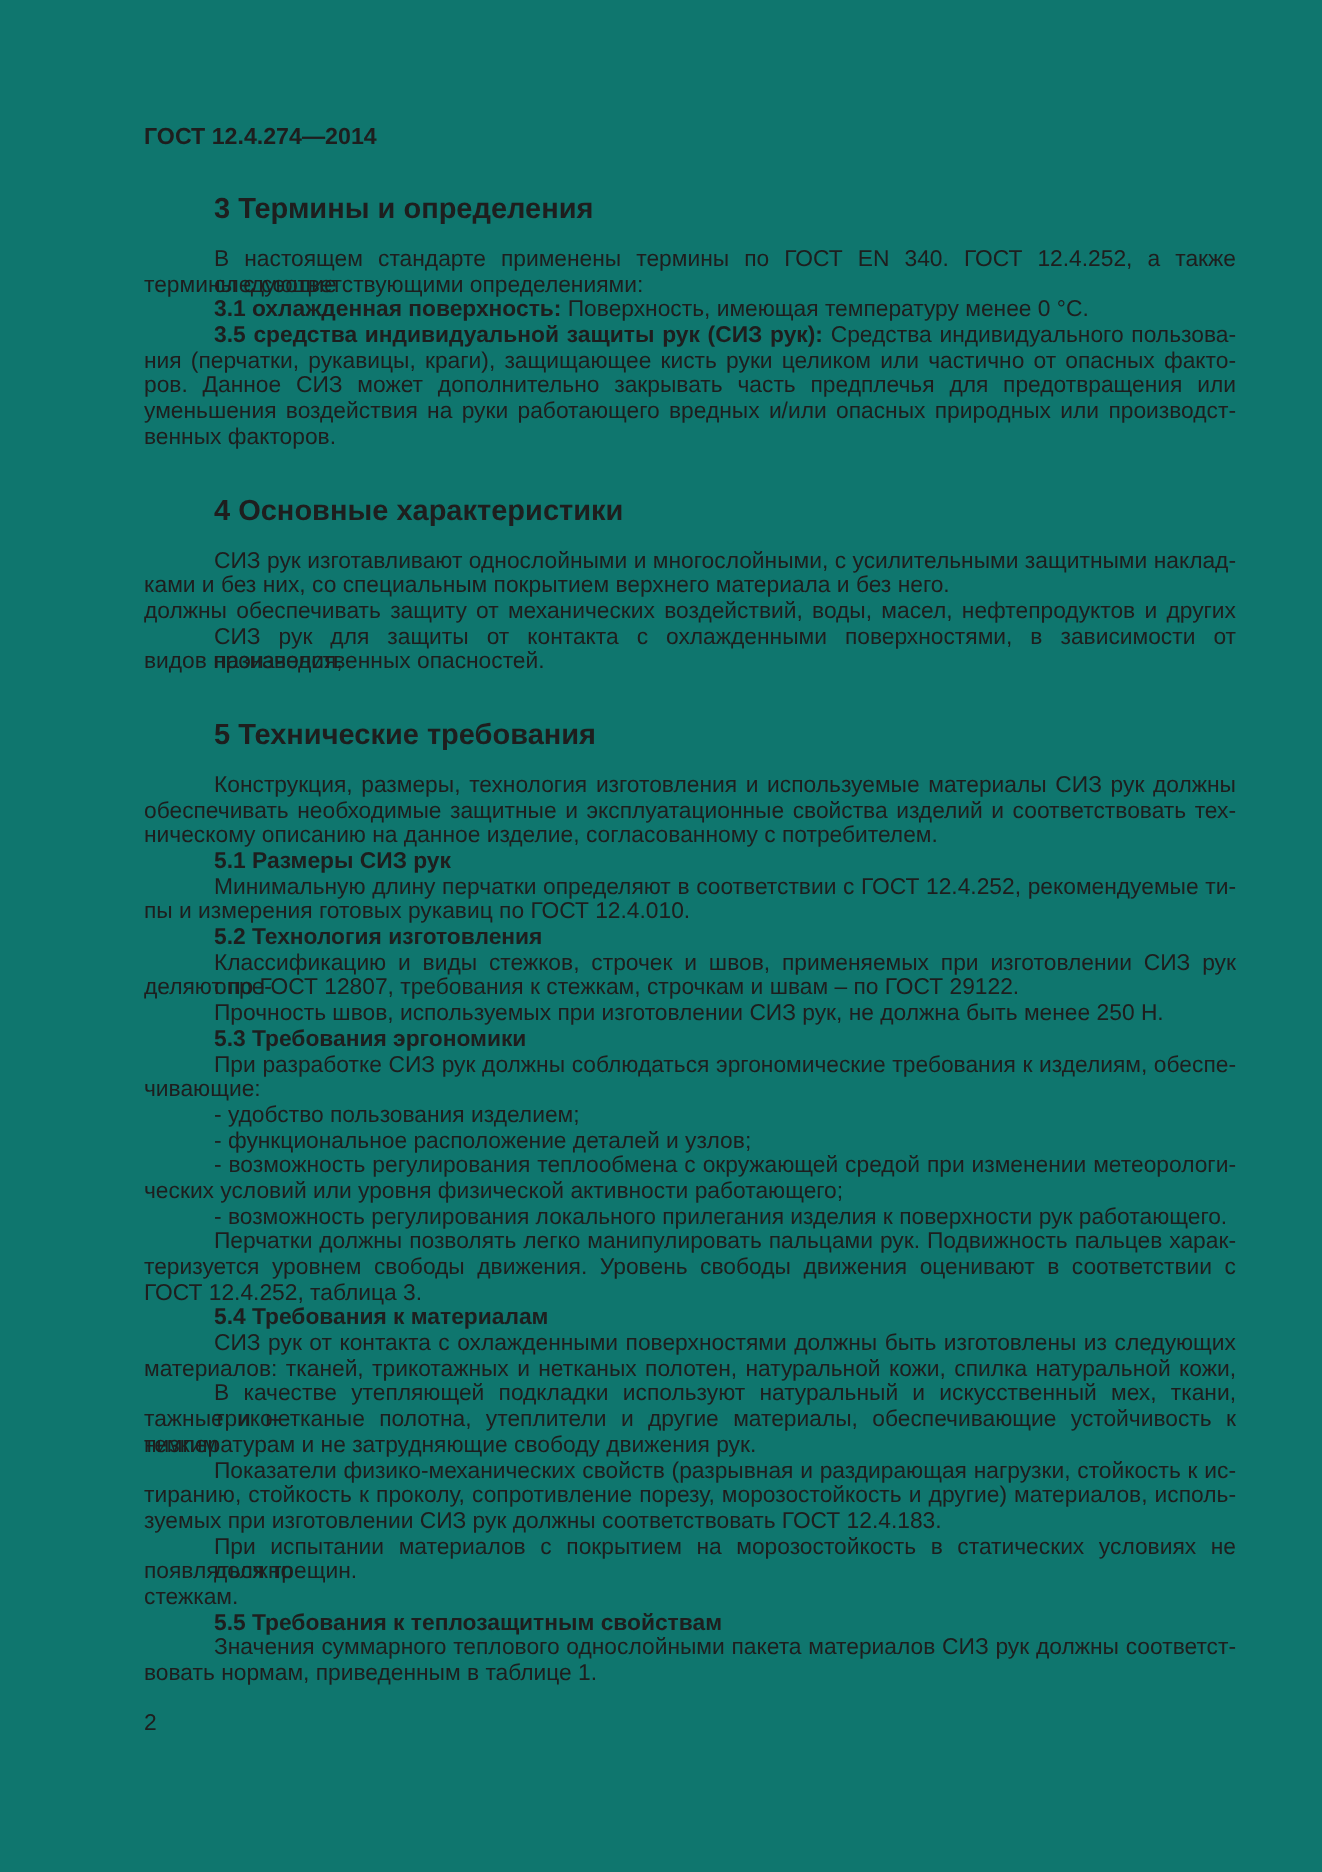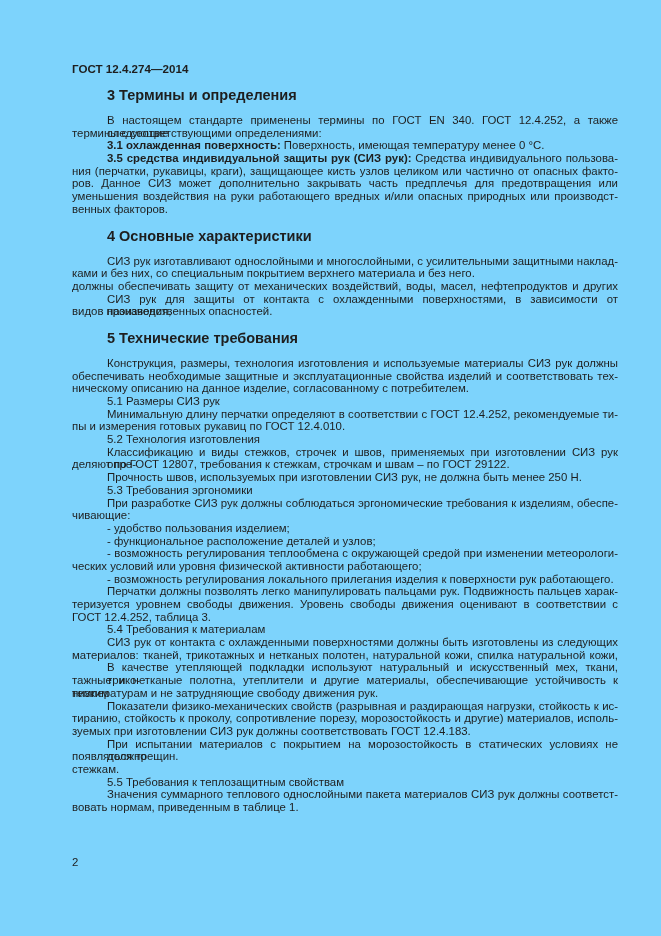--- a/index.html
+++ b/index.html
@@ -11,21 +11,21 @@
     width: 661px;
     height: 936px;
     position: relative;
     font-family: "Liberation Sans", sans-serif;
     color: #1e1e1e;
     overflow: hidden;
   }
   .page {
     position: absolute;
     inset: 0;
-    background: #7dd3fc;
+    background: #0f766e;
   }
   .doc-header {
     position: absolute;
     left: 72px;
     top: 62px;
     font-size: 11.6px;
     font-weight: bold;
     line-height: 13px;
     white-space: nowrap;
   }
@@ -33,25 +33,25 @@
     position: absolute;
     left: 72px;
     top: 75px;
     width: 546px;
     overflow: hidden;
   }
   .h2 {
     font-size: 14.5px;
     font-weight: bold;
     line-height: 17px;
-    margin: 12px 0 10px 35px;
+    margin: 22px 0 10px 35px;
     white-space: nowrap;
   }
   .h3 {
-    font-weight: normal;
+    font-weight: bold;
   }
   .ln {
     font-size: 11.4px;
     line-height: 12.7px;
     height: 12.7px;
     white-space: nowrap;
   }
   .ln.j {
     white-space: normal;
     text-align: justify;
@@ -76,21 +76,21 @@
 
 <div class="page">
   <div class="doc-header">ГОСТ 12.4.274—2014</div>
 
   <div class="content" id="doc-body">
       <div class="h2">3 Термины и определения</div>
       <div class="ln j ind">В настоящем стандарте применены термины по ГОСТ EN 340. ГОСТ 12.4.252, а также следующие</div>
       <div class="ln">термины с соответствующими определениями:</div>
       <div class="ln ind"><b>3.1 охлажденная поверхность:</b><span> Поверхность, имеющая температуру менее 0 °С.</span></div>
       <div class="ln j ind"><b>3.5 средства индивидуальной защиты рук (СИЗ рук):</b><span> Средства индивидуального пользова-</span></div>
-      <div class="ln j">ния (перчатки, рукавицы, краги), защищающее кисть узлов целиком или частично от опасных факто-</div>
+      <div class="ln j">ния (перчатки, рукавицы, краги), защищающее кисть руки целиком или частично от опасных факто-</div>
       <div class="ln j">ров. Данное СИЗ может дополнительно закрывать часть предплечья для предотвращения или</div>
       <div class="ln j">уменьшения воздействия на руки работающего вредных и/или опасных природных или производст-</div>
       <div class="ln">венных факторов.</div>
       <div class="h2">4 Основные характеристики</div>
       <div class="ln j ind">СИЗ рук изготавливают однослойными и многослойными, с усилительными защитными наклад-</div>
       <div class="ln">ками и без них, со специальным покрытием верхнего материала и без него.</div>
       <div class="ln j">должны обеспечивать защиту от механических воздействий, воды, масел, нефтепродуктов и других</div>
       <div class="ln j ind">СИЗ рук для защиты от контакта с охлажденными поверхностями, в зависимости от назначения,</div>
       <div class="ln">видов производственных опасностей.</div>
       <div class="h2">5 Технические требования</div>

